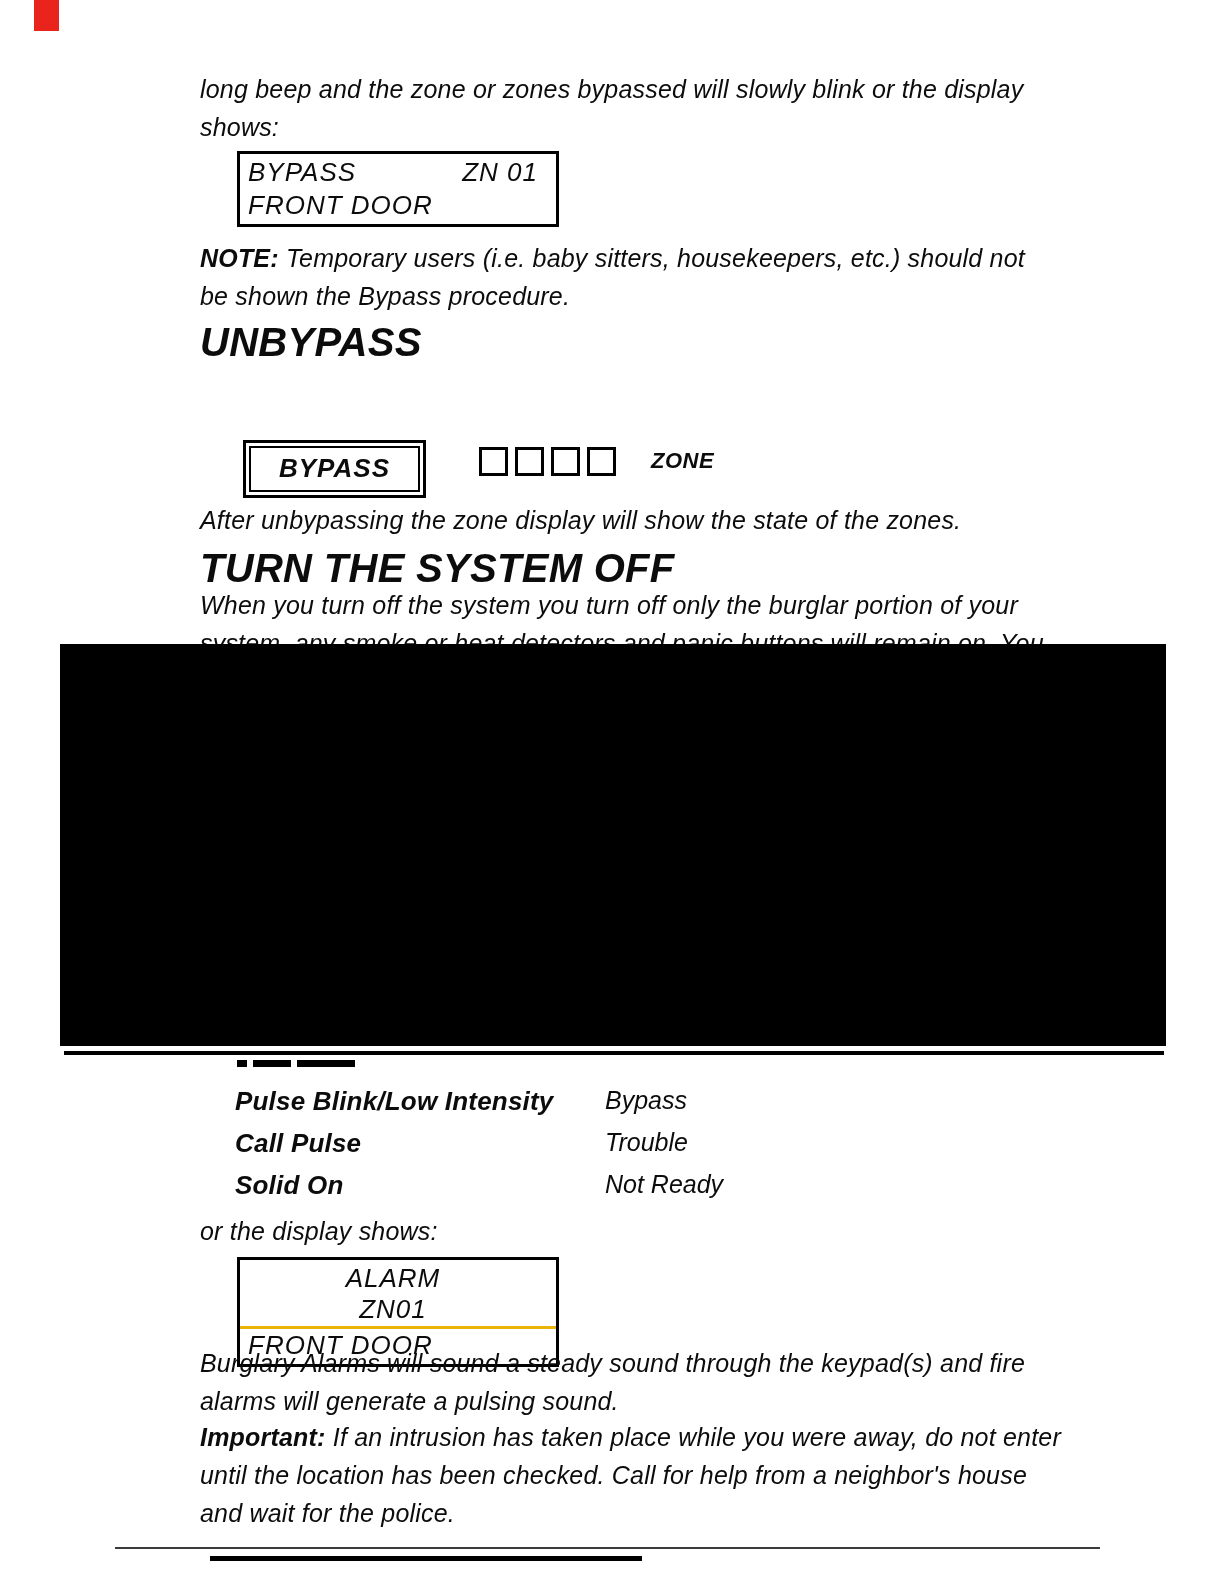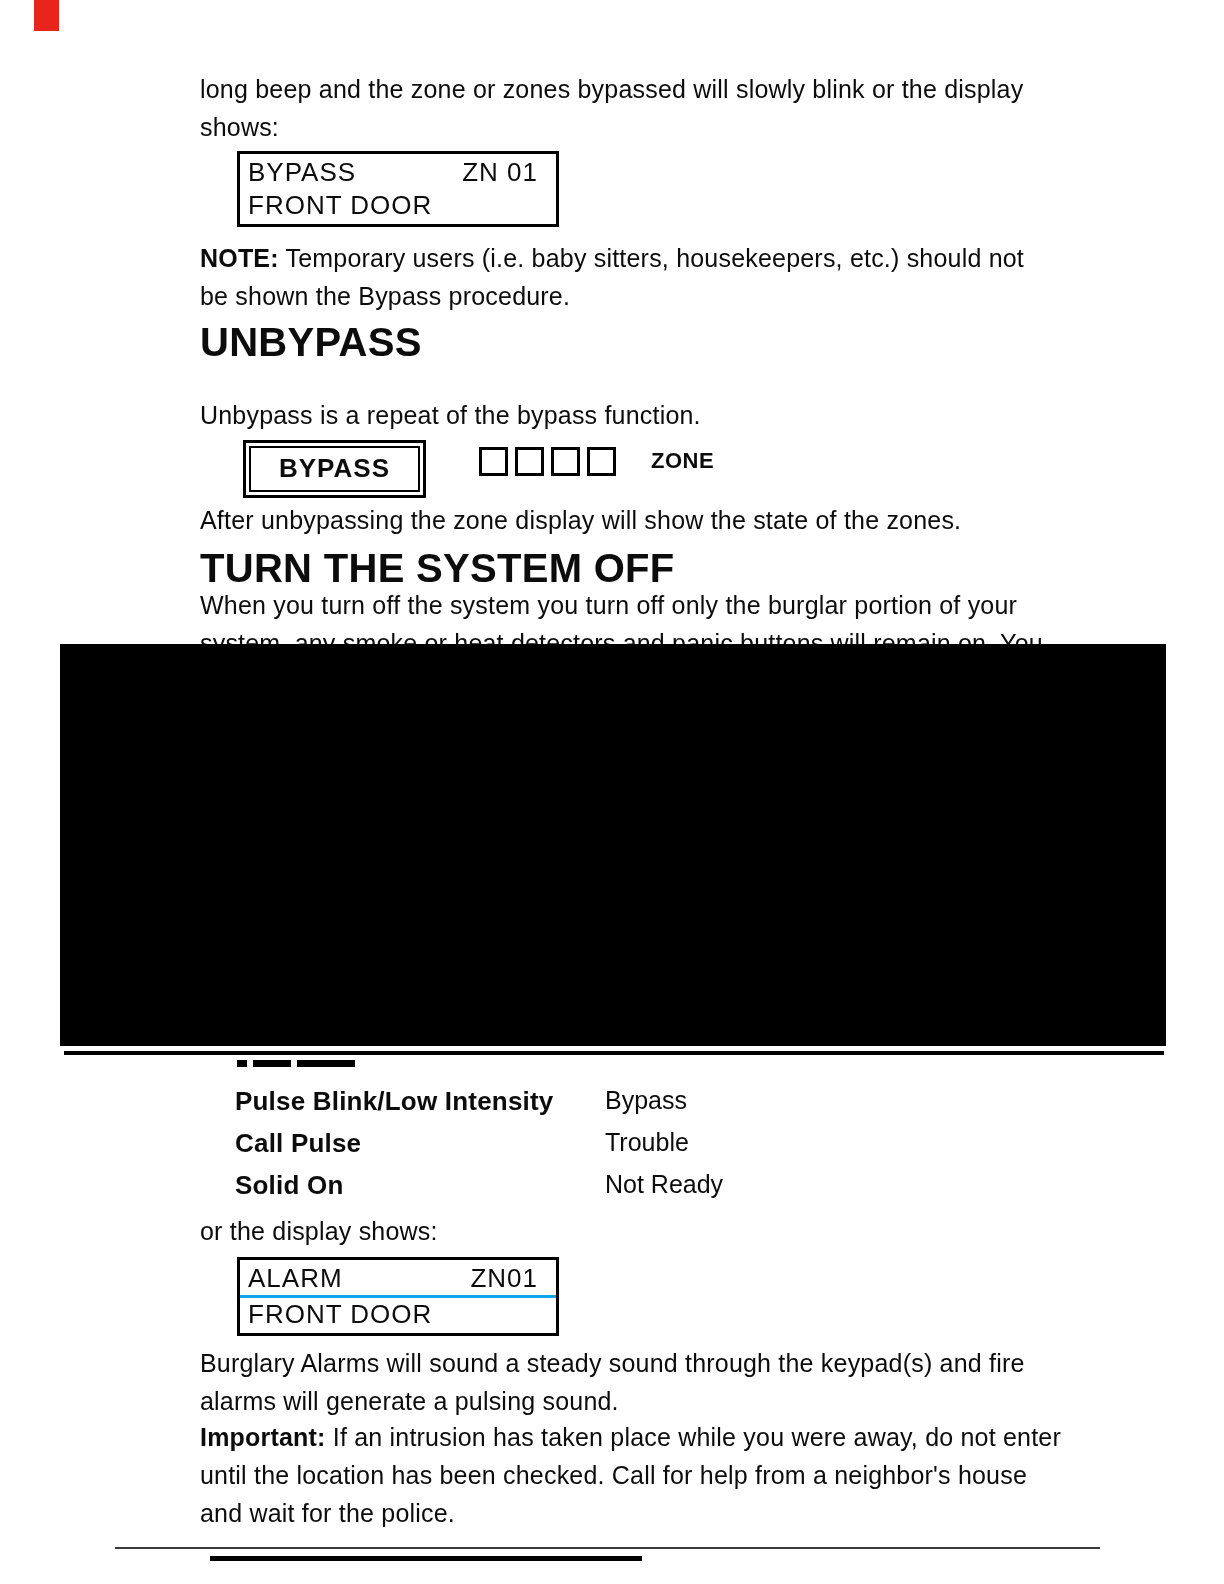--- a/index.html
+++ b/index.html
@@ -1,15 +1,15 @@
 <!DOCTYPE html>
 <html><head>
 <meta charset="utf-8">
 <style>
-  * { margin:0; padding:0; box-sizing:border-box; }
+  * { margin:0; padding:0; box-sizing:border-box;font-style:italic; }
   html,body { background:#ffffff; }
   .page {
     position:relative;
     width:1224px; height:1584px;
     background:#ffffff;
     font-family:"Liberation Sans","DejaVu Sans",sans-serif;
     color:#0c0c0c;
     overflow:hidden;
   }
   .para {
@@ -41,21 +41,21 @@
   }
   .lcd-row {
     display:flex;
     justify-content:space-between;
     align-items:center;
     padding:1px 18px 1px 8px;
     font-size:26px;
     line-height:31px;
     letter-spacing:1px;
   }
-  .lcd-row.underline { border-bottom:3px solid #0ea5e9; }
+  .lcd-row.underline { border-bottom:3px solid #eab308;flex-direction:column; }
   
   .keycap {
     position:absolute;
     left:243px; top:440px;
     border:3px solid #000;
     padding:3px;
     background:#fff;
   }
   .keycap-inner {
     border:2px solid #000;
@@ -144,21 +144,20 @@
       <span>FRONT  DOOR</span>
     </div>
   </div>
 
   <p class="para" style="left:200px; top:239px; width:880px;"><span class="bold">NOTE:</span><span> Temporary users (i.e. baby sitters, housekeepers, etc.) should not
 be shown the Bypass procedure.</span></p>
 
   <h2 class="h1" style="left:200px; top:320px;">UNBYPASS</h2>
 
 
-  <p class="para" style="left:200px; top:396px; width:900px;">Unbypass is a repeat of the bypass function.</p>
 
   <div class="keycap">
     <div class="keycap-inner">BYPASS</div>
   </div>
   <div class="zone-squares">
     <span class="sq"></span>
     <span class="sq"></span>
     <span class="sq"></span>
     <span class="sq"></span>
   </div>

